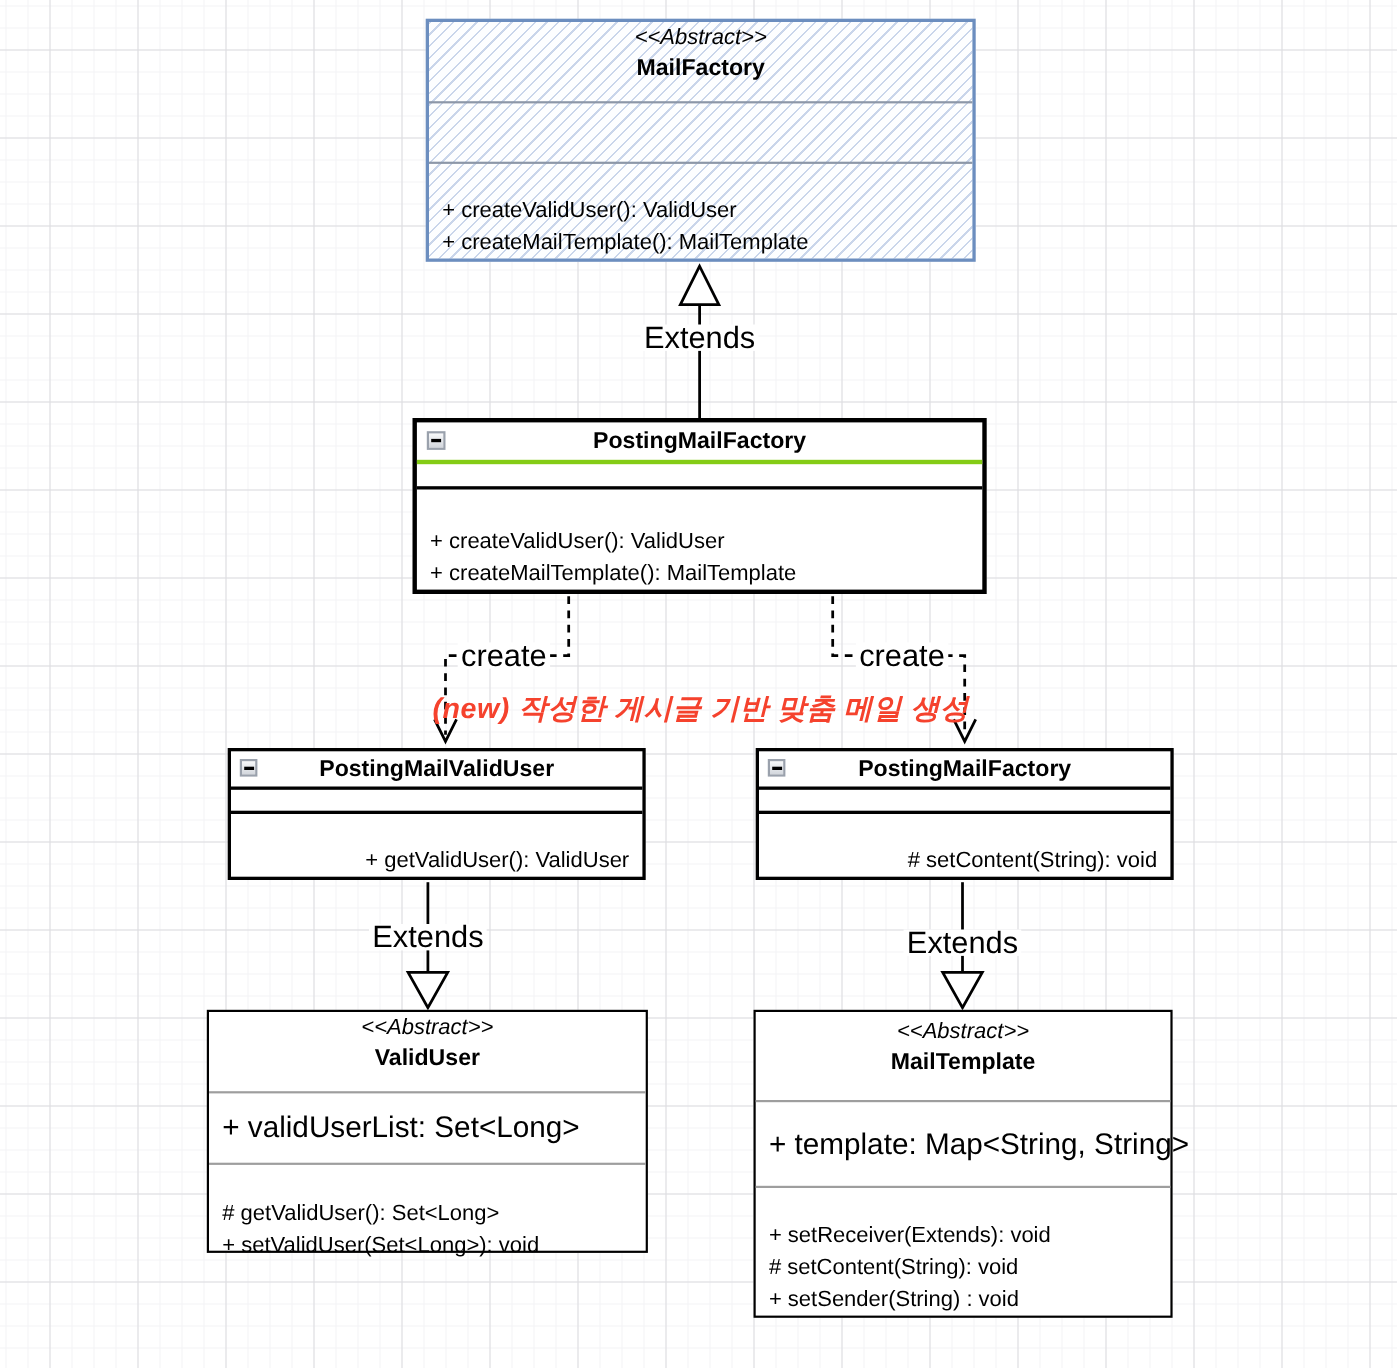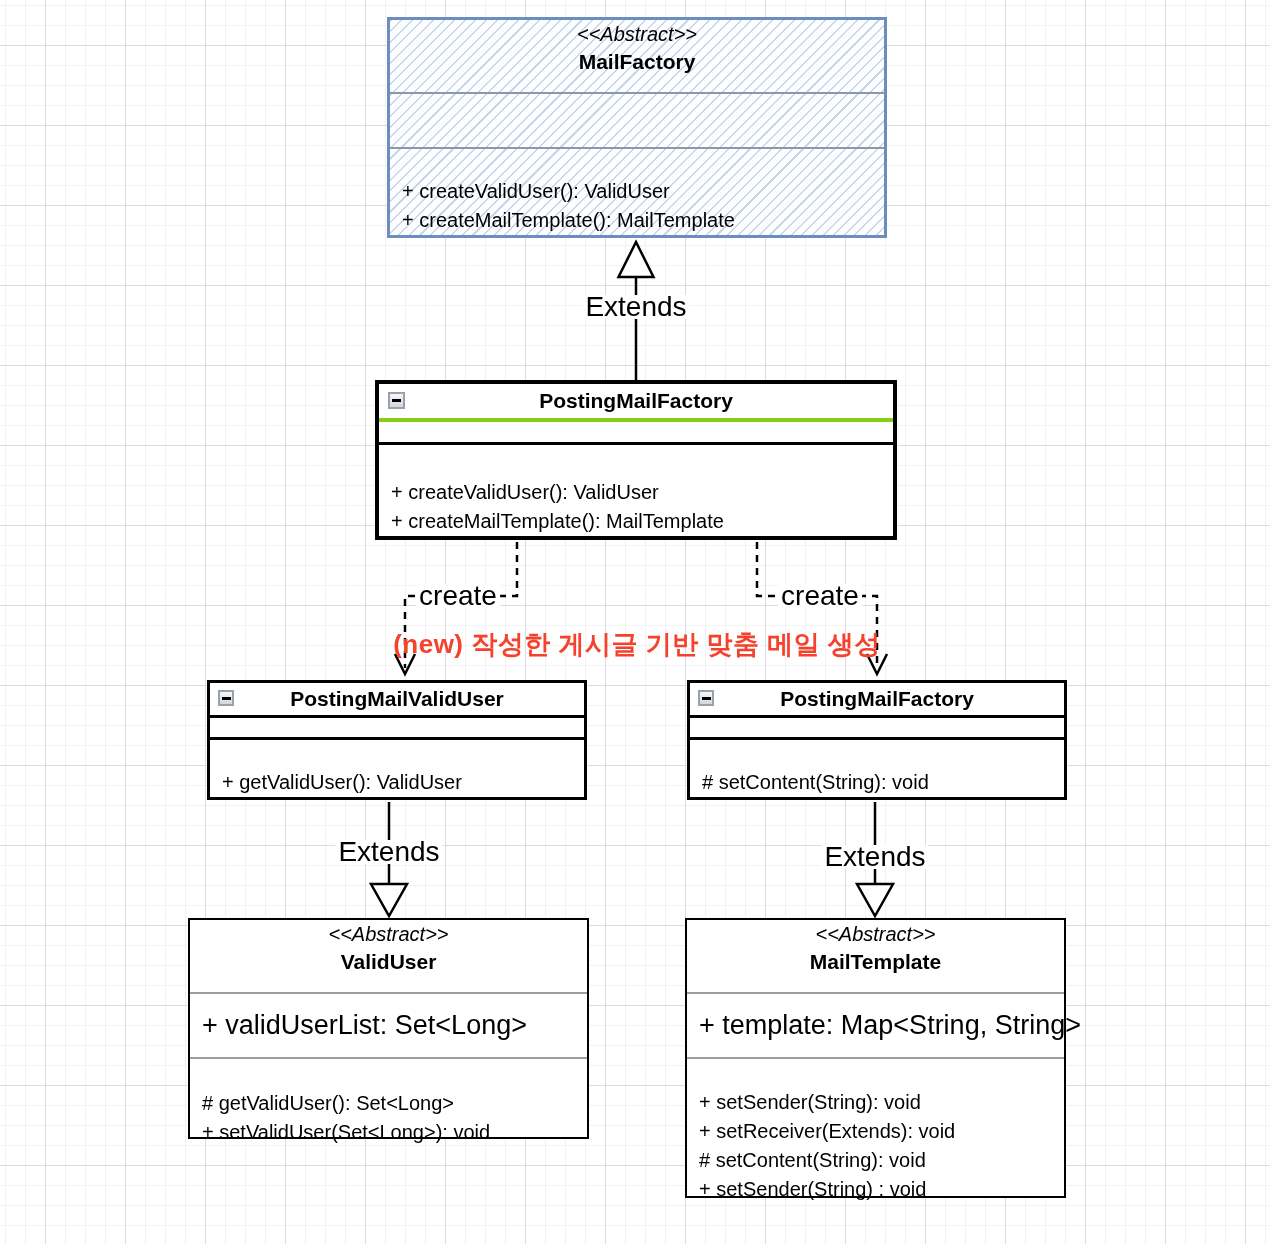--- a/index.html
+++ b/index.html
@@ -57,21 +57,21 @@
   #posting-mail-factory{
     left:375px;top:380px;width:522px;height:160px;
     border:4px solid #000;
   }
   #posting-mail-factory .title{height:46px;border-bottom:4px solid #84cc16;}
   .sep-double{height:6px;border-bottom:3px solid #000;}
   #posting-mail-valid-user{left:207px;top:680px;width:380px;height:120px;}
   #posting-mail-template{left:687px;top:680px;width:380px;height:120px;}
   .small-class .title{height:47px;border-bottom:3px solid #000;}
   .small-class .sep-double{height:5px;}
-  .small-class .members{flex:1;display:flex;align-items:center;padding-top:12px;}
+  .small-class .members{flex:1;display:flex;align-items:center;padding-top:12px;justify-content:flex-end;}
   #valid-user{left:188px;top:918px;width:401px;height:221px;border-width:2px;}
   #mail-template{left:685px;top:918px;width:381px;height:280px;border-width:2px;}
   .title-tall{height:77px;}
   .attr-row{height:51px;}
   .collapse{
     position:absolute;left:9px;top:8px;width:17px;height:17px;
     border:2px solid #9aa1ac;box-sizing:border-box;
     background:linear-gradient(#f8f9fa,#d2d6dc);
     display:flex;align-items:center;justify-content:center;
   }
@@ -79,21 +79,21 @@
   .edge-label{
     position:absolute;
     transform:translateX(-50%);
     background:#fff;
     font-size:28px;line-height:24px;
     padding:0 3px;white-space:nowrap;
   }
   #red-note{
     position:absolute;left:637px;top:627px;
     transform:translateX(-50%);
-    font-size:26px;font-weight:bold;
+    font-size:26px;font-weight:bold;font-style:italic;
     color:#f5422d;white-space:nowrap;letter-spacing:0.5px;
   }
   #edge-layer{position:absolute;left:0;top:0;}
 </style>
 </head>
 <body>
 
 <div id="canvas">
 
   <svg id="edge-layer" width="1270" height="1244" viewBox="0 0 1270 1244">
@@ -202,20 +202,19 @@
 
   <div class="uml-box" id="mail-template">
     <div class="title title-tall">
       <div class="stereo">&lt;&lt;Abstract&gt;&gt;</div>
       <div class="cname">MailTemplate</div>
     </div>
     <div class="hr-gray"></div>
     <div class="attr-row" style="height:52px">+ template: Map&lt;String, String&gt;</div>
     <div class="hr-gray"></div>
     <div class="members" style="padding-top:13px">
-      <div>+ setSender(String): void</div>
       <div>+ setReceiver(Extends): void</div>
       <div># setContent(String): void</div>
       <div>+ setSender(String) : void</div>
     </div>
   </div>
 
 </div>
 
 </body></html>

